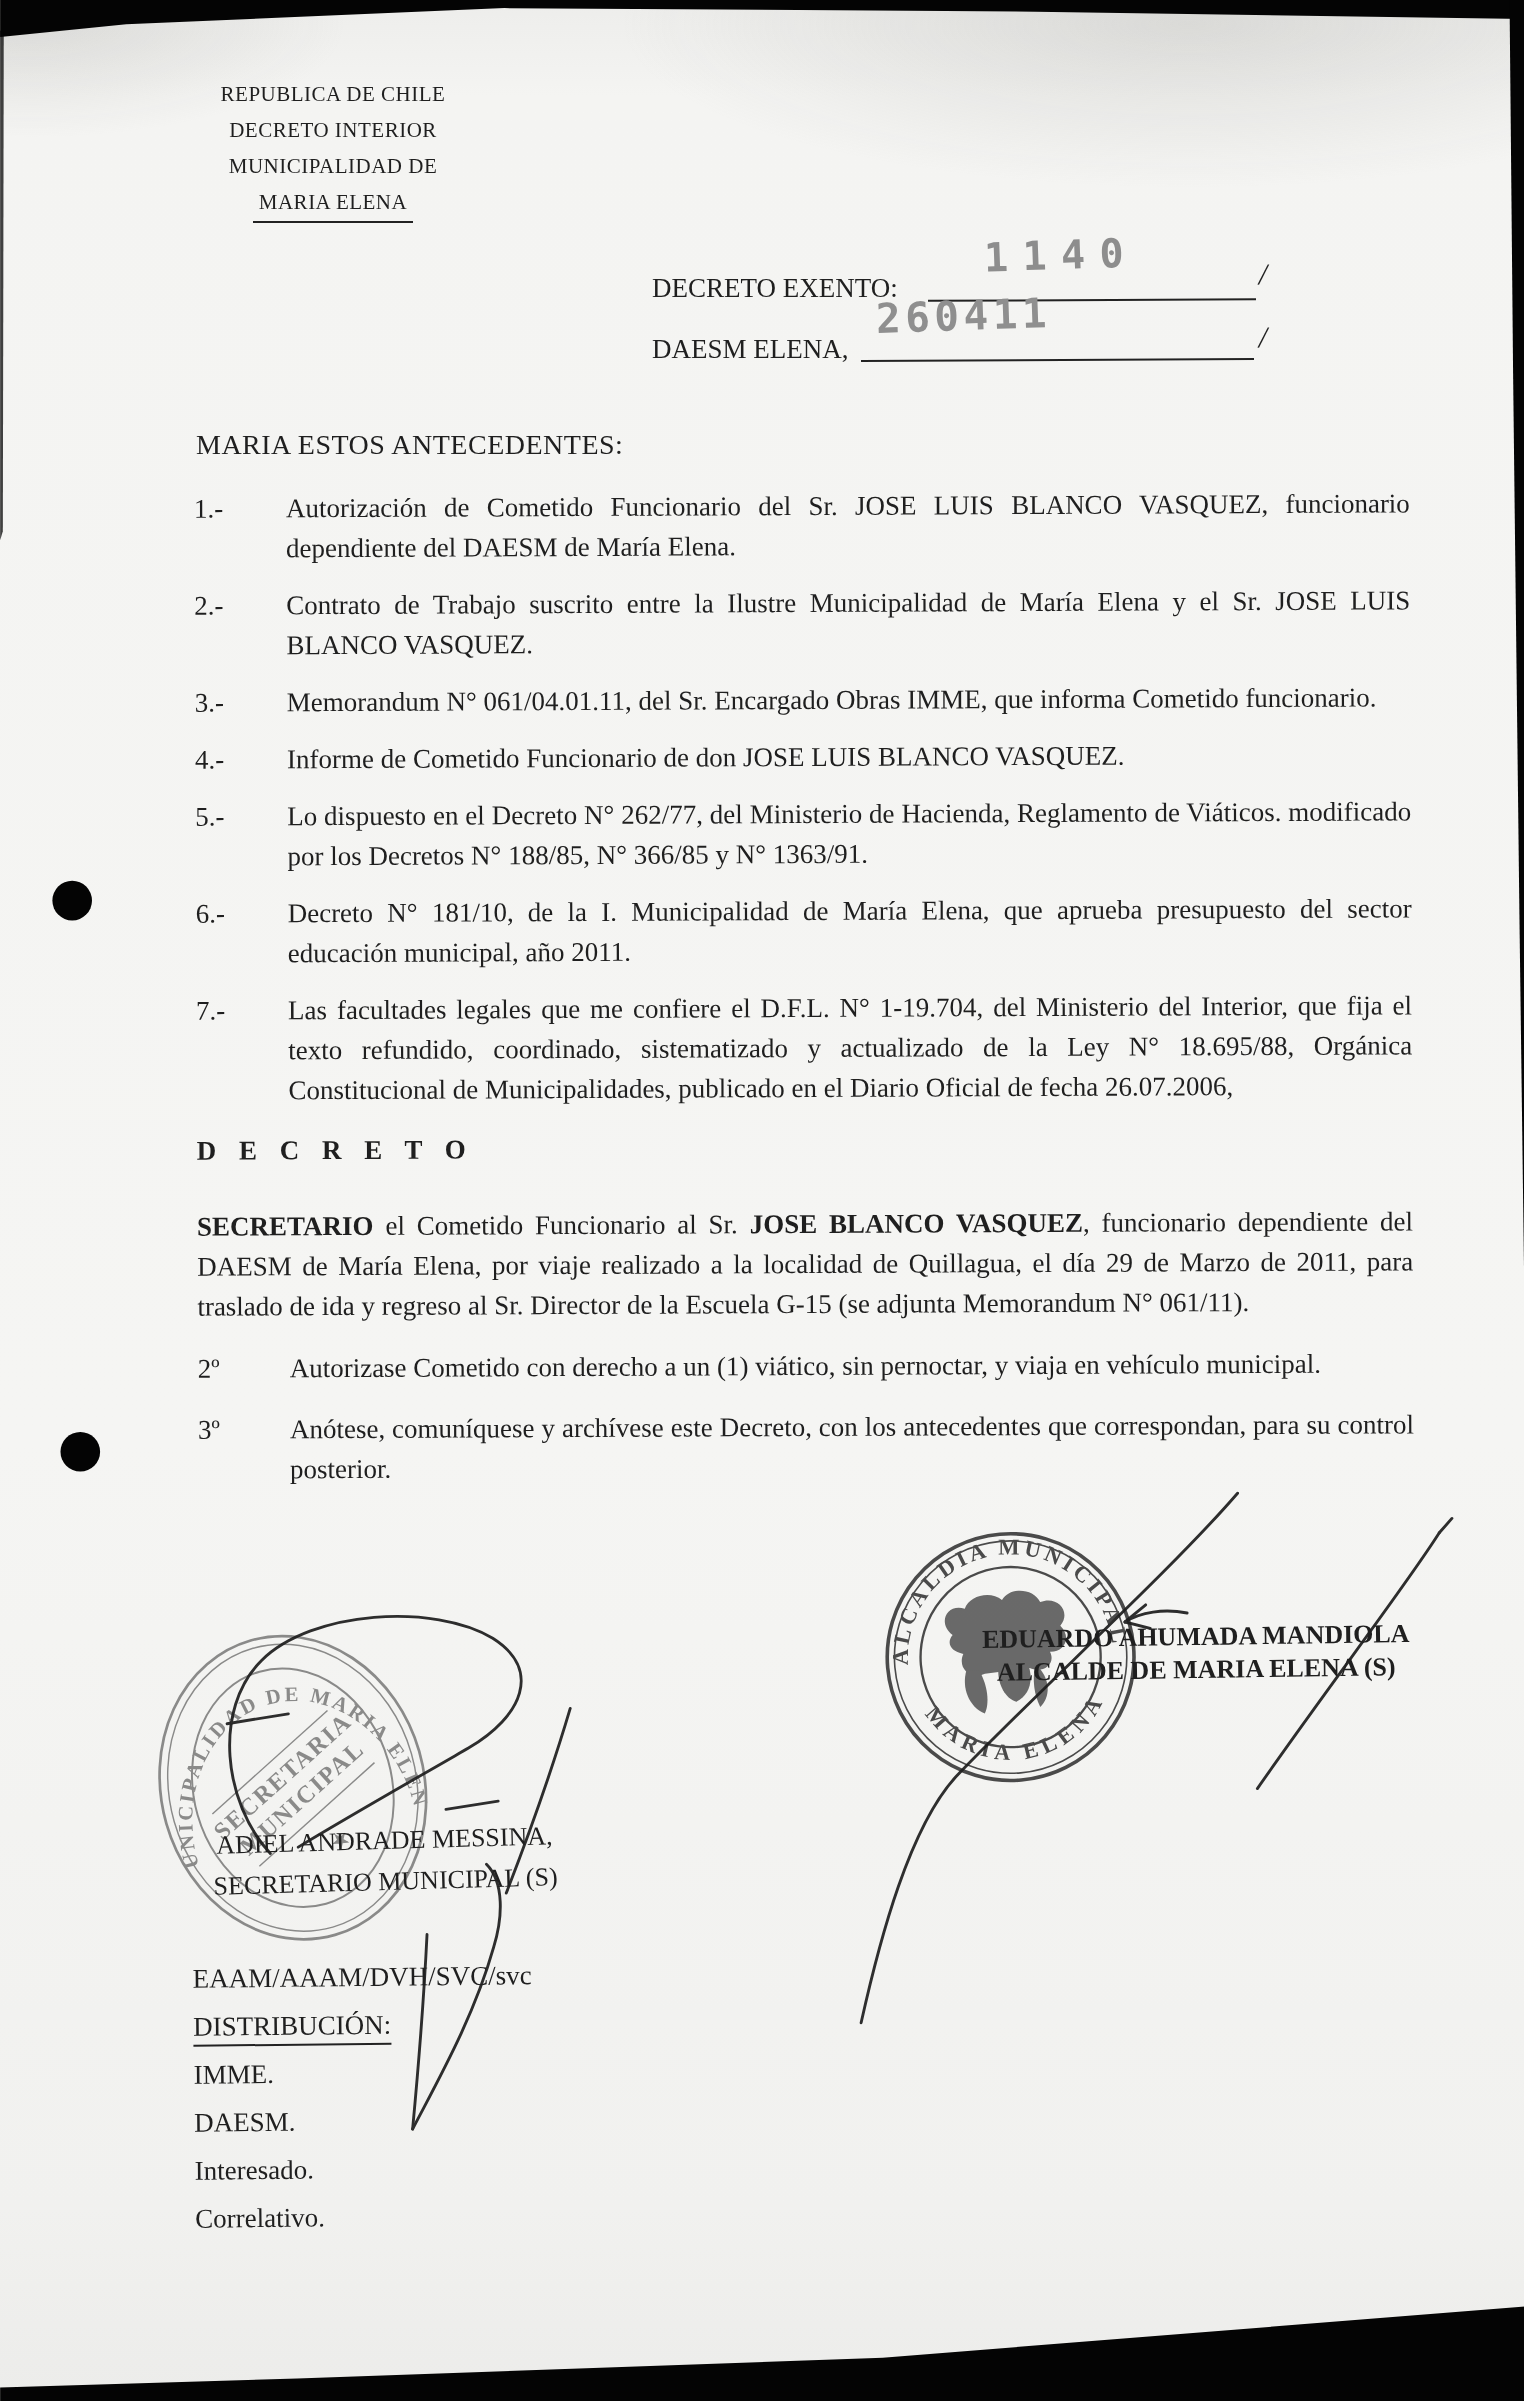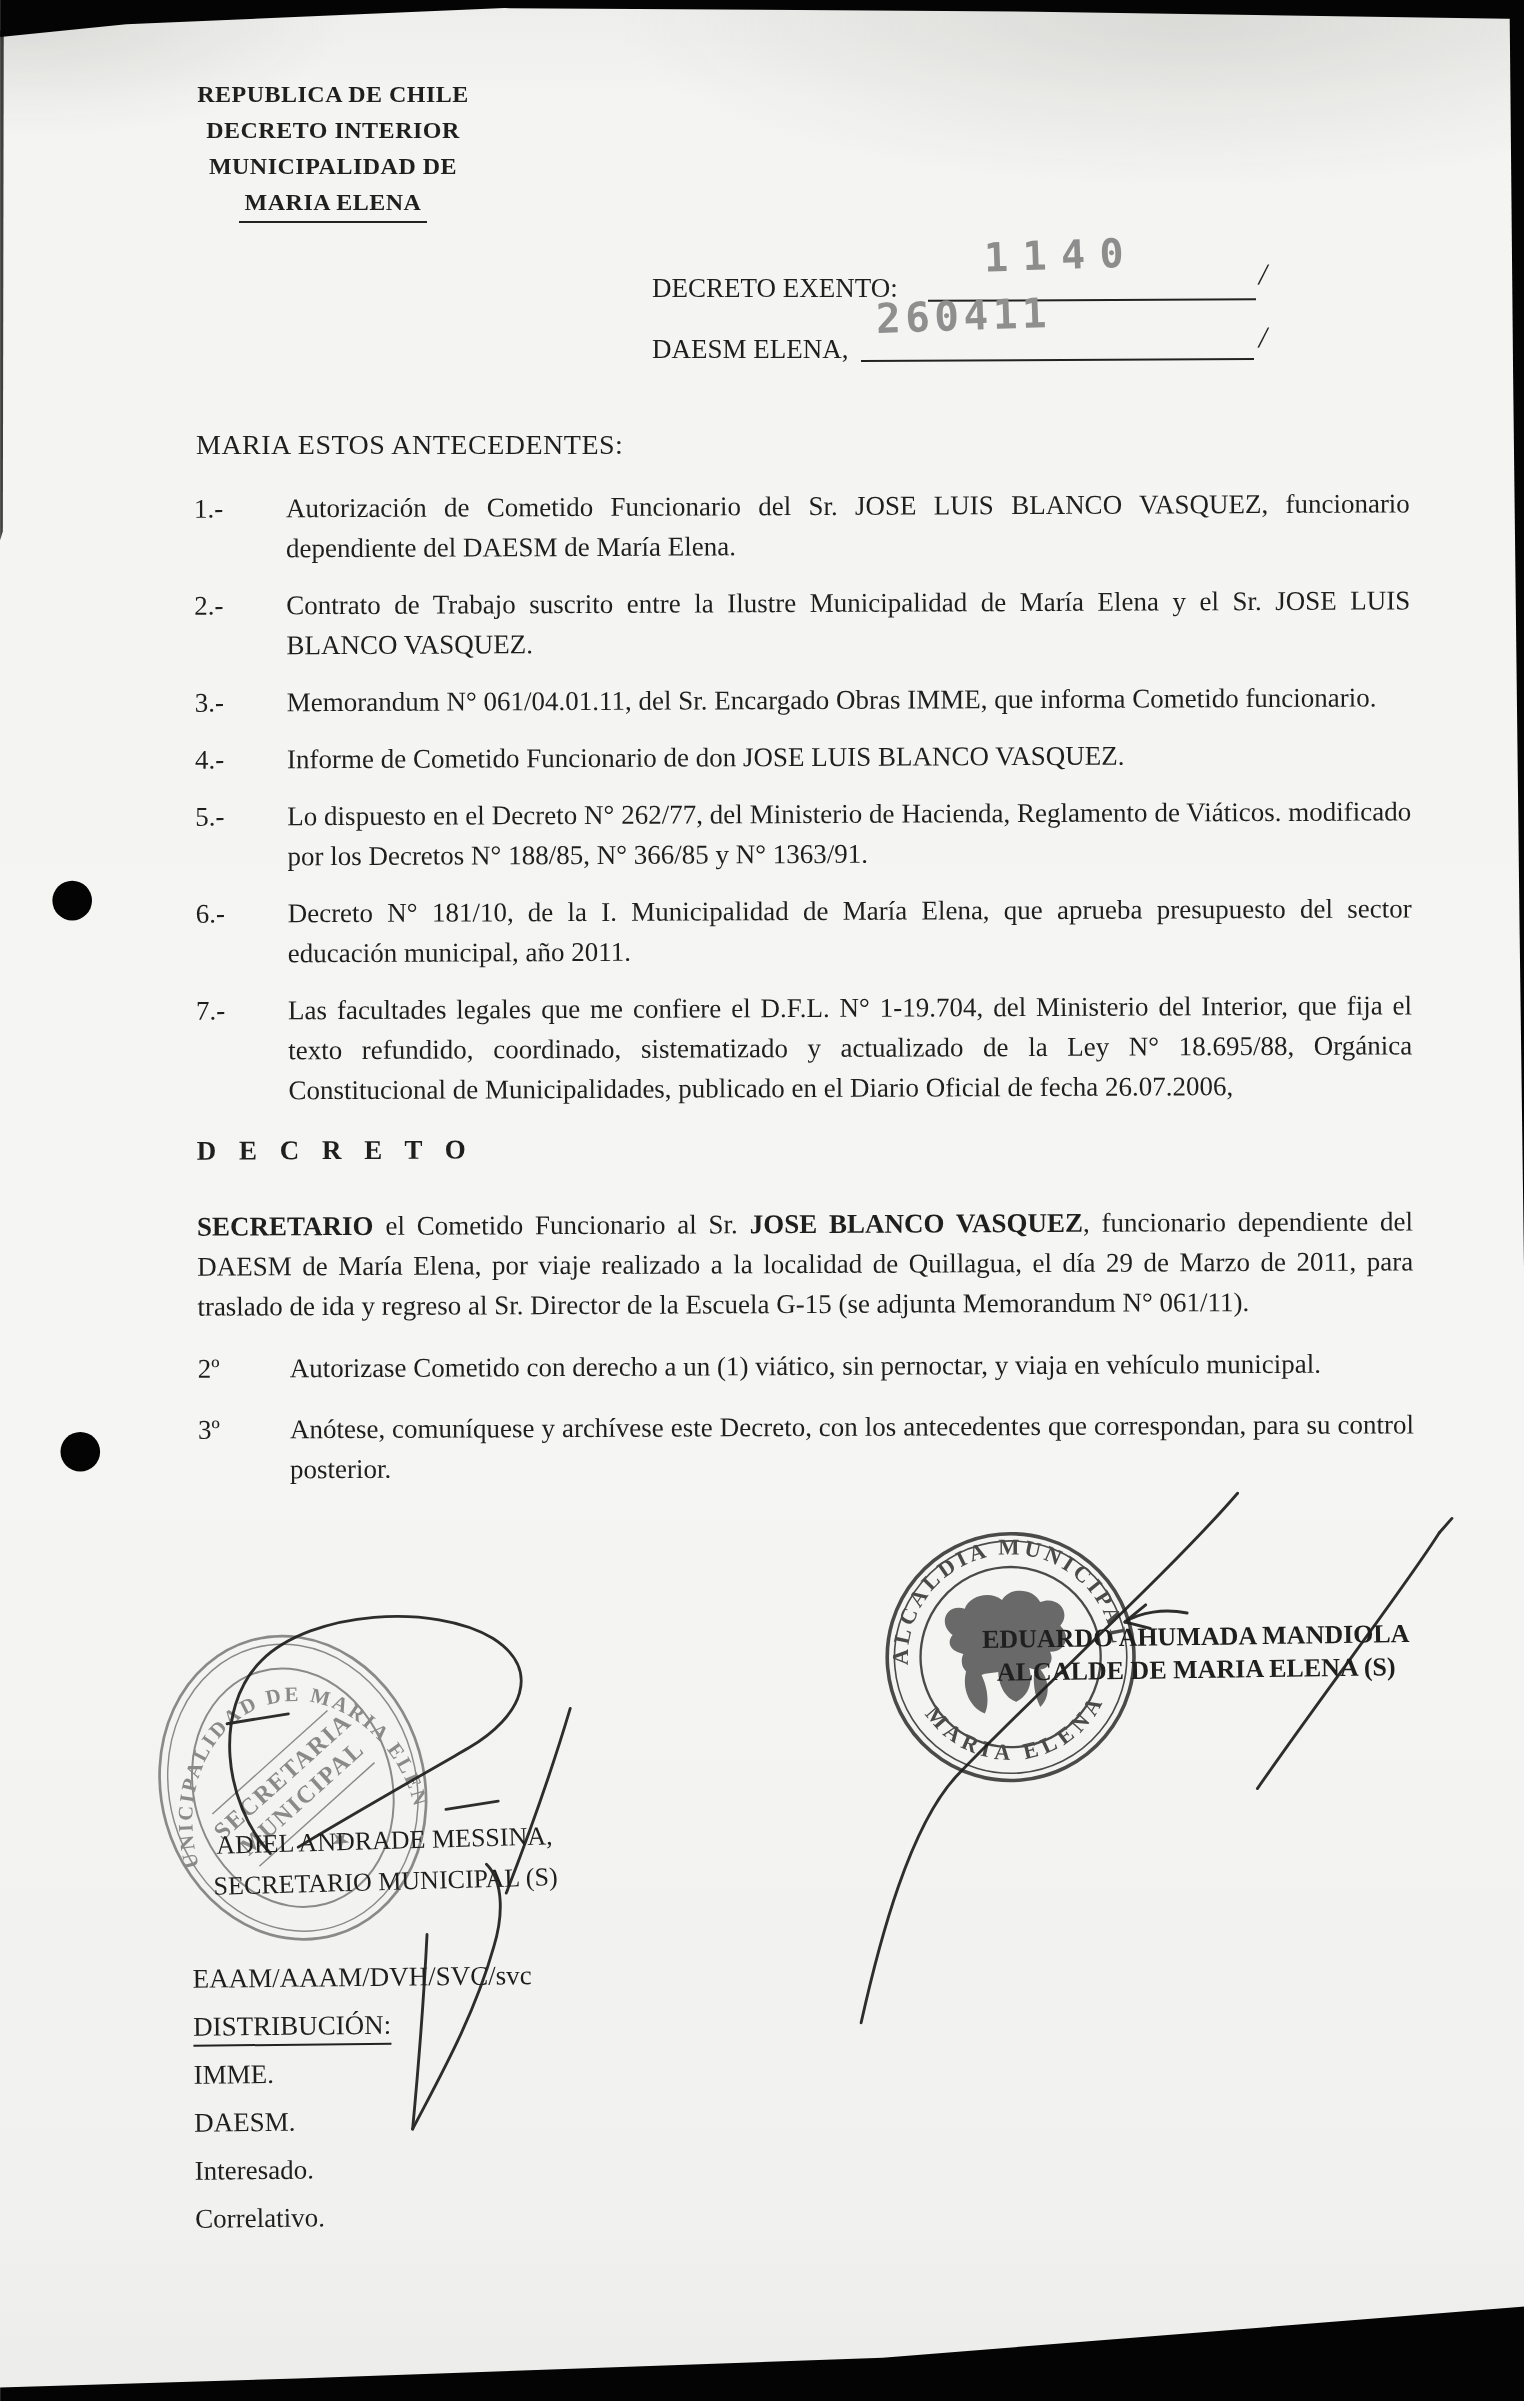--- a/index.html
+++ b/index.html
@@ -8,21 +8,21 @@
     background:
       radial-gradient(ellipse 811px 234px at 78% 1%, rgba(170,170,166,.30), transparent 70%),
       radial-gradient(ellipse 450px 162px at 2% 1%, rgba(160,160,156,.25), transparent 70%),
       linear-gradient(180deg,#ededeb 0%,#f4f4f2 4%,#f5f5f3 60%,#f1f1ef 92%,#ececea 100%);
     font-family:"Liberation Serif","DejaVu Serif",serif;
     color:#1f1f1f;
   }
   .abs{position:absolute;}
   
   .letterhead{left:186px;top:76px;width:294px;text-align:center;
-    font-size:24px;line-height:36px;letter-spacing:0.5px;font-weight:700;}
+    font-size:21px;line-height:36px;letter-spacing:0.5px;font-weight:400;}
   .letterhead .uline{display:inline-block;border-bottom:2.3px solid #222;padding:0 5.4px 0.9px 5.4px;}
   
   .dx-label{left:652px;top:273px;font-size:27px;}
   .dx-number{left:984px;top:232px;font-size:40px;letter-spacing:14.4px;color:#8d8d8d;
     font-family:"DejaVu Sans Mono",monospace;font-weight:700;transform:rotate(-2deg);}
   .dx-line1{left:928px;top:299px;width:328px;border-bottom:2.3px solid #222;transform:rotate(-.3deg);}
   .dx-slash1{left:1259px;top:256px;font-size:32px;transform:rotate(8deg);}
   .dx-place{left:652px;top:334px;font-size:27px;}
   .dx-date{left:876px;top:292px;font-size:41px;letter-spacing:4.5px;color:#8f8f8f;
     font-family:"DejaVu Sans Mono",monospace;font-weight:700;transform:rotate(-2deg);}

